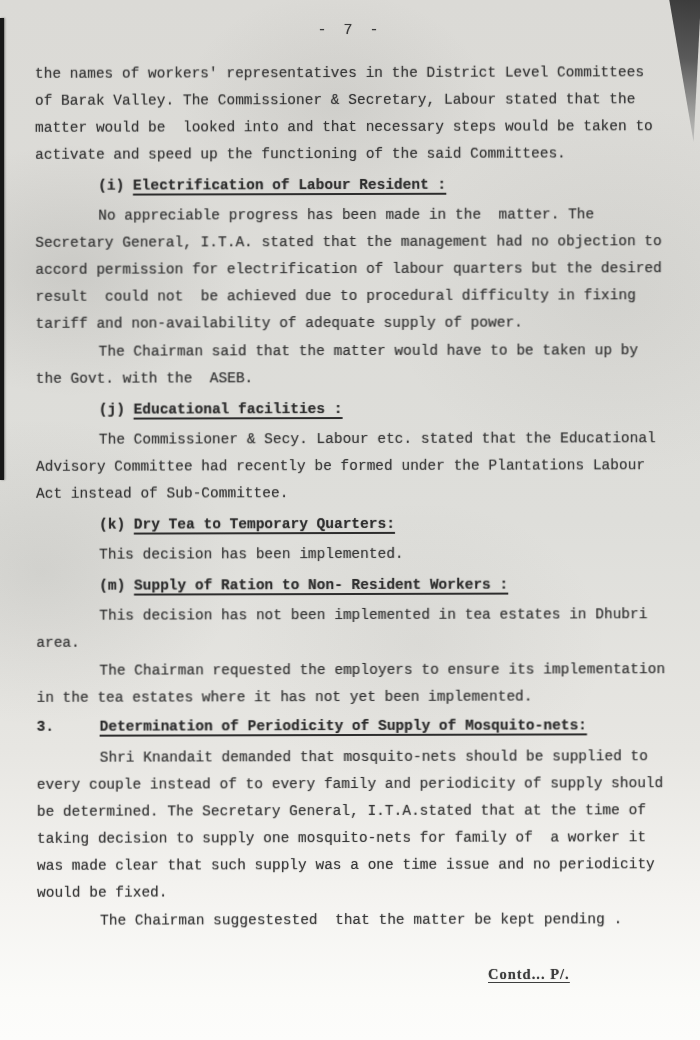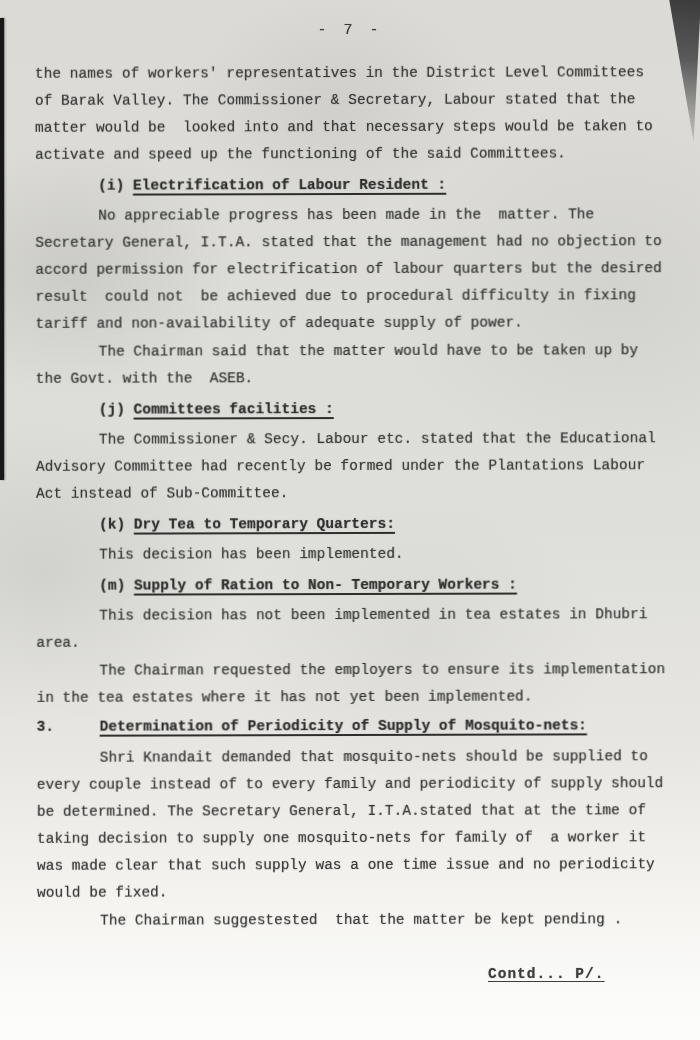--- a/index.html
+++ b/index.html
@@ -98,39 +98,40 @@
     top: 966px;
     left: 488px;
     font-size: 14.5px;
     font-weight: bold;
     color: #3e3e3e;
     letter-spacing: 1px;
     text-decoration: underline;
     text-underline-offset: 3px;
     filter: blur(0.45px);
     text-shadow: 0 0 1px rgba(55,55,55,0.6);
+    font-family: Liberation Serif, serif;
   }
 </style>
 </head>
 <body>
 
 <div class="page">
   <div class="edge-stripe"></div>
   <div class="corner-fold"></div>
   <div class="page-number">- 7 -</div>
   <div class="doc-body">
       <div class="block paragraph no-indent">the names of workers' representatives in the District Level Committees of Barak Valley. The Commissioner &amp; Secretary, Labour stated that the matter would be  looked into and that necessary steps would be taken to activate and speed up the functioning of the said Committees.</div>
       <div class="block sub-heading"><span class="label">(i) </span><span class="heading-text">Electrification of Labour Resident :</span></div>
       <div class="block paragraph">No appreciable progress has been made in the  matter. The Secretary General, I.T.A. stated that the management had no objection to accord permission for electrification of labour quarters but the desired result  could not  be achieved due to procedural difficulty in fixing tariff and non-availability of adequate supply of power.</div>
       <div class="block paragraph">The Chairman said that the matter would have to be taken up by the Govt. with the  ASEB.</div>
-      <div class="block sub-heading"><span class="label">(j) </span><span class="heading-text">Committees facilities :</span></div>
+      <div class="block sub-heading"><span class="label">(j) </span><span class="heading-text">Educational facilities :</span></div>
       <div class="block paragraph">The Commissioner &amp; Secy. Labour etc. stated that the Educational Advisory Committee had recently be formed under the Plantations Labour Act instead of Sub-Committee.</div>
       <div class="block sub-heading"><span class="label">(k) </span><span class="heading-text">Dry Tea to Temporary Quarters:</span></div>
       <div class="block paragraph">This decision has been implemented.</div>
-      <div class="block sub-heading"><span class="label">(m) </span><span class="heading-text">Supply of Ration to Non- Temporary Workers :</span></div>
+      <div class="block sub-heading"><span class="label">(m) </span><span class="heading-text">Supply of Ration to Non- Resident Workers :</span></div>
       <div class="block paragraph">This decision has not been implemented in tea estates in Dhubri area.</div>
       <div class="block paragraph">The Chairman requested the employers to ensure its implementation in the tea estates where it has not yet been implemented.</div>
       <div class="block numbered-heading"><span class="label">3. </span><span class="heading-text">Determination of Periodicity of Supply of Mosquito-nets:</span></div>
       <div class="block paragraph">Shri Knandait demanded that mosquito-nets should be supplied to every couple instead of to every family and periodicity of supply should be determined. The Secretary General, I.T.A.stated that at the time of taking decision to supply one mosquito-nets for family of  a worker it was made clear that such supply was a one time issue and no periodicity would be fixed.</div>
       <div class="block paragraph">The Chairman suggestested  that the matter be kept pending .</div>
     </div>
   <div class="footer-note">Contd... P/.</div>
 </div>
 
 </body></html>

